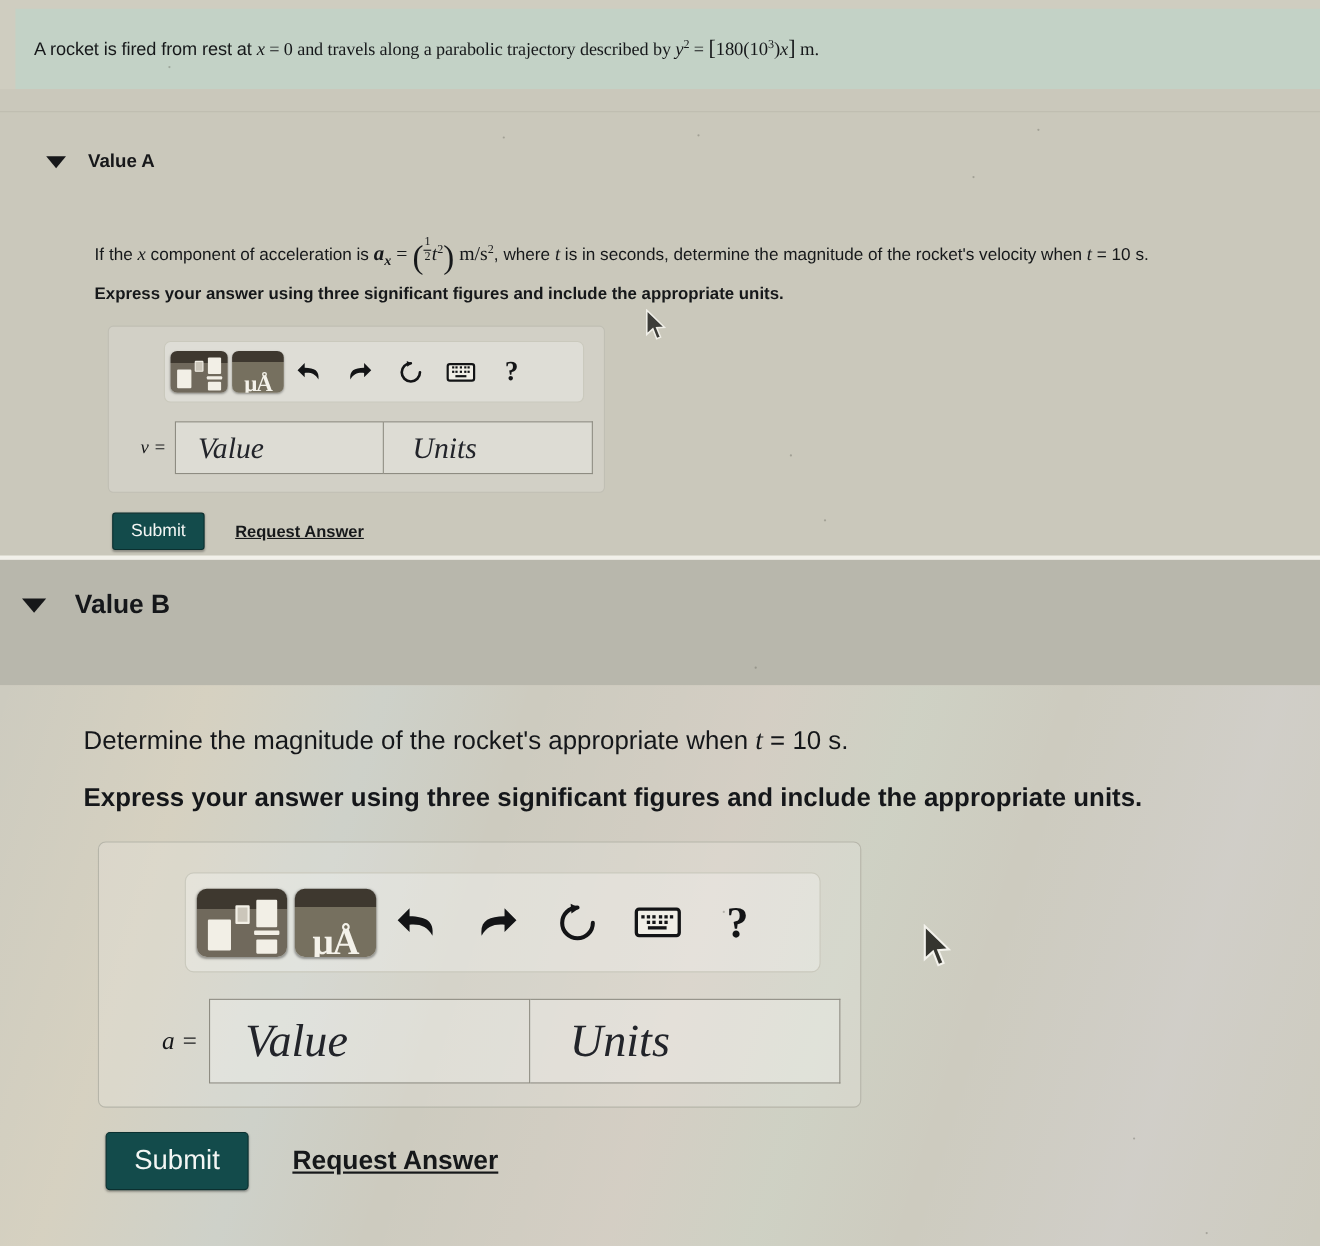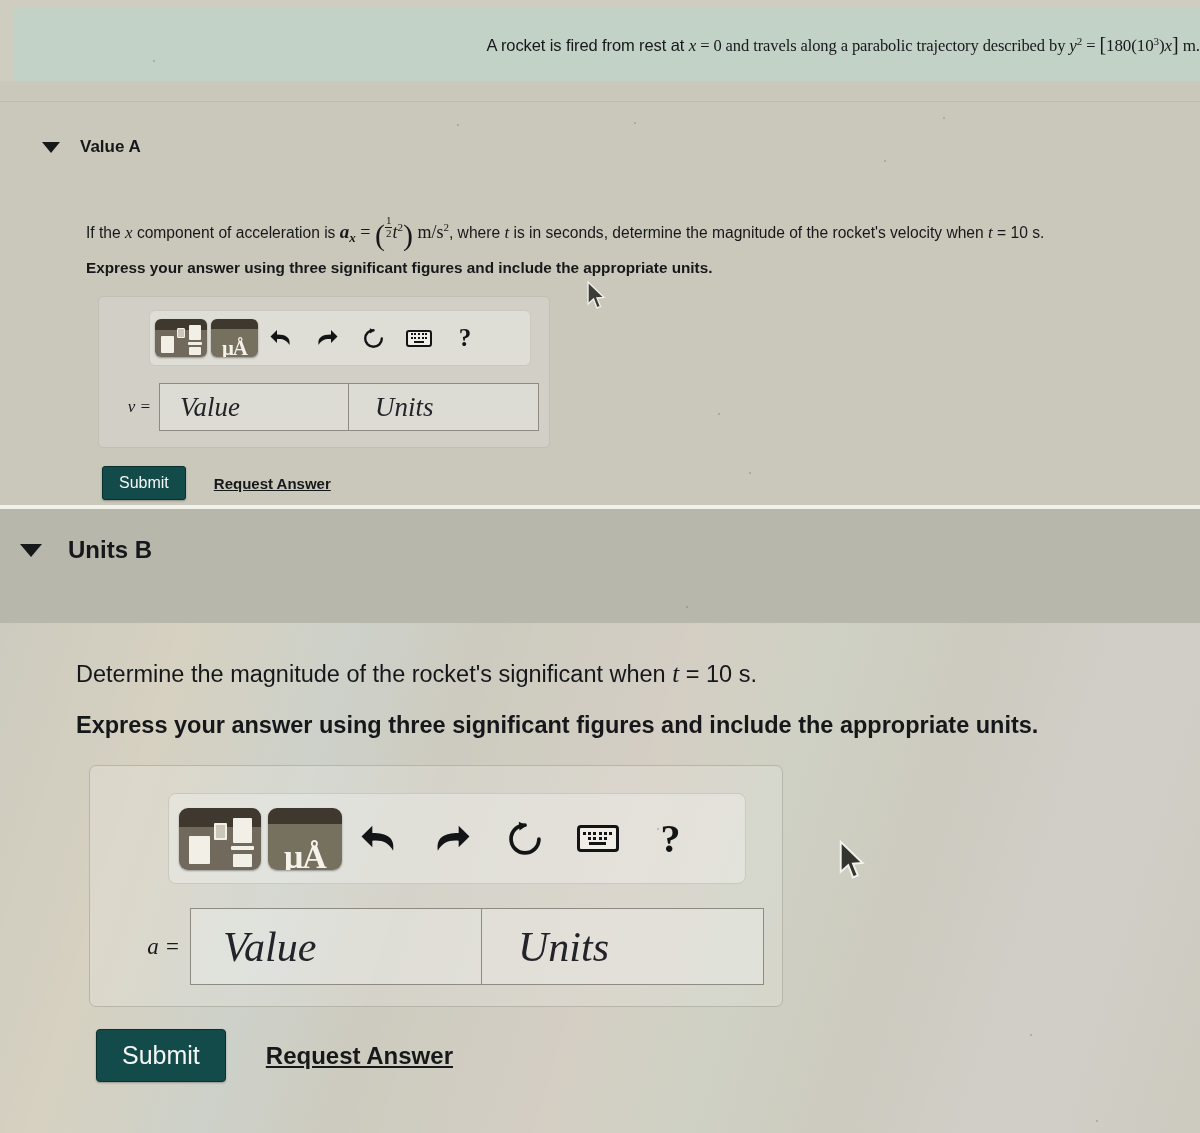--- a/index.html
+++ b/index.html
@@ -27,21 +27,20 @@
   
   .statement-band {
     position: absolute;
     left: 14px;
     top: 8px;
     width: 1186px;
     height: 73px;
     background: #c3d2c6;
     display: flex;
     align-items: center;
-    justify-content: flex-end;
   }
   .statement-text {
     padding-left: 17px;
     font-size: 16.5px;
     color: #16181a;
     letter-spacing: -0.1px;
     white-space: nowrap;
   }
 
   
@@ -494,25 +493,25 @@
 
   <div class="divider-white"></div>
 
   <div class="region-b-head"></div>
   <div class="region-b-body">
     <div class="rainbow"></div>
   </div>
 
   <div class="part-header" id="part-b-header">
     <span class="caret"></span>
-    <span class="part-label">Units B</span>
+    <span class="part-label">Value B</span>
   </div>
 
   <div class="qline-b">
-    <span>Determine the magnitude of the rocket's significant when </span><span style="font-family:&quot;Liberation Serif&quot;,serif;font-style:italic;font-size:25px;">t</span><span> = 10 s.</span>
+    <span>Determine the magnitude of the rocket's appropriate when </span><span style="font-family:&quot;Liberation Serif&quot;,serif;font-style:italic;font-size:25px;">t</span><span> = 10 s.</span>
   </div>
 
   <div class="instr-b">Express your answer using three significant figures and include the appropriate units.</div>
 
   <div class="answer-box" id="answer-box-b">
 
     <div class="toolbar" id="toolbar-b">
       <div class="tpl-icon">
         <span class="blk b1"></span>
           <span class="blk b2"></span>

